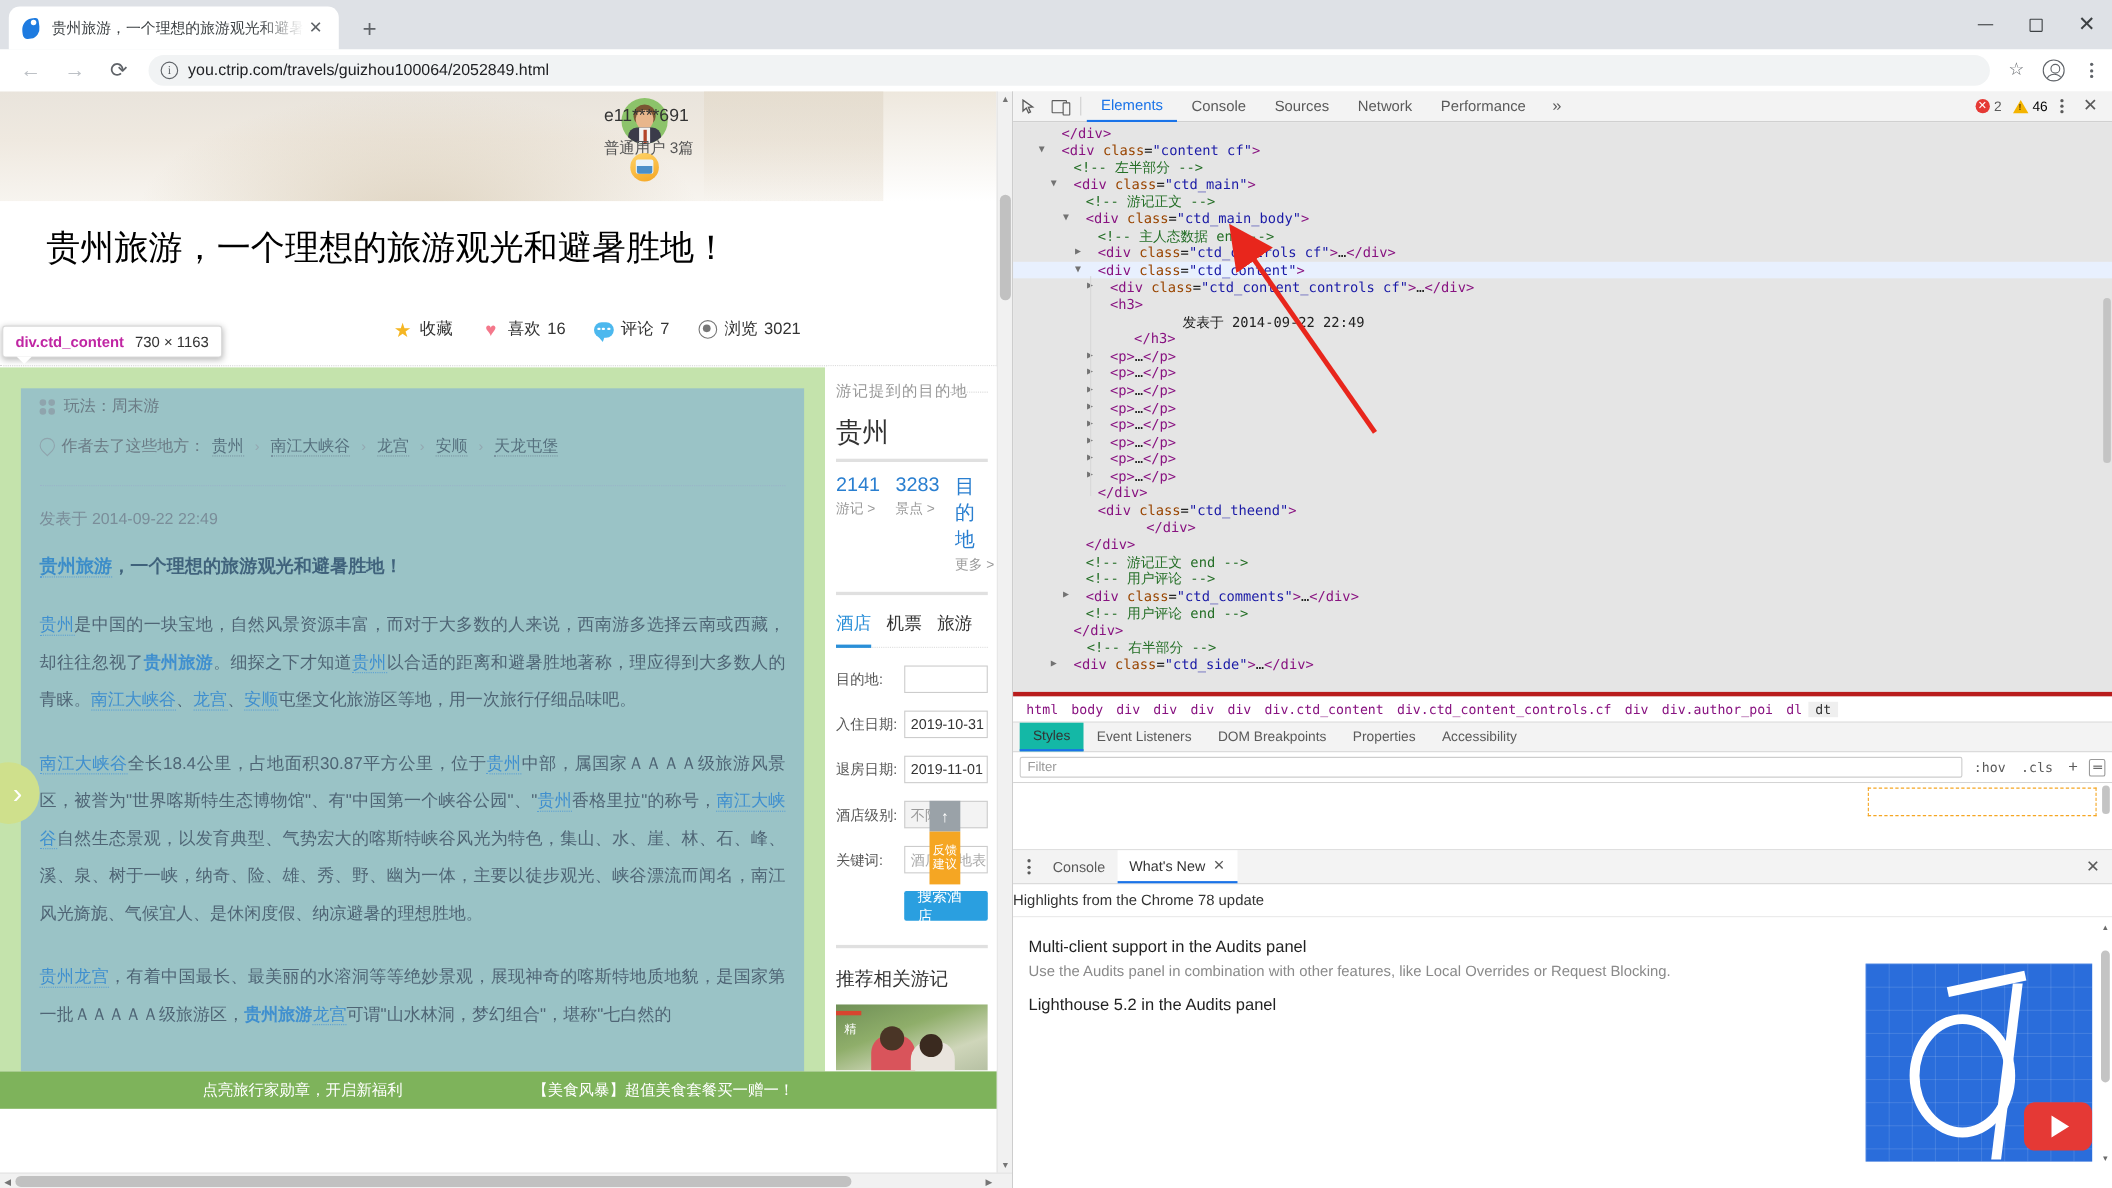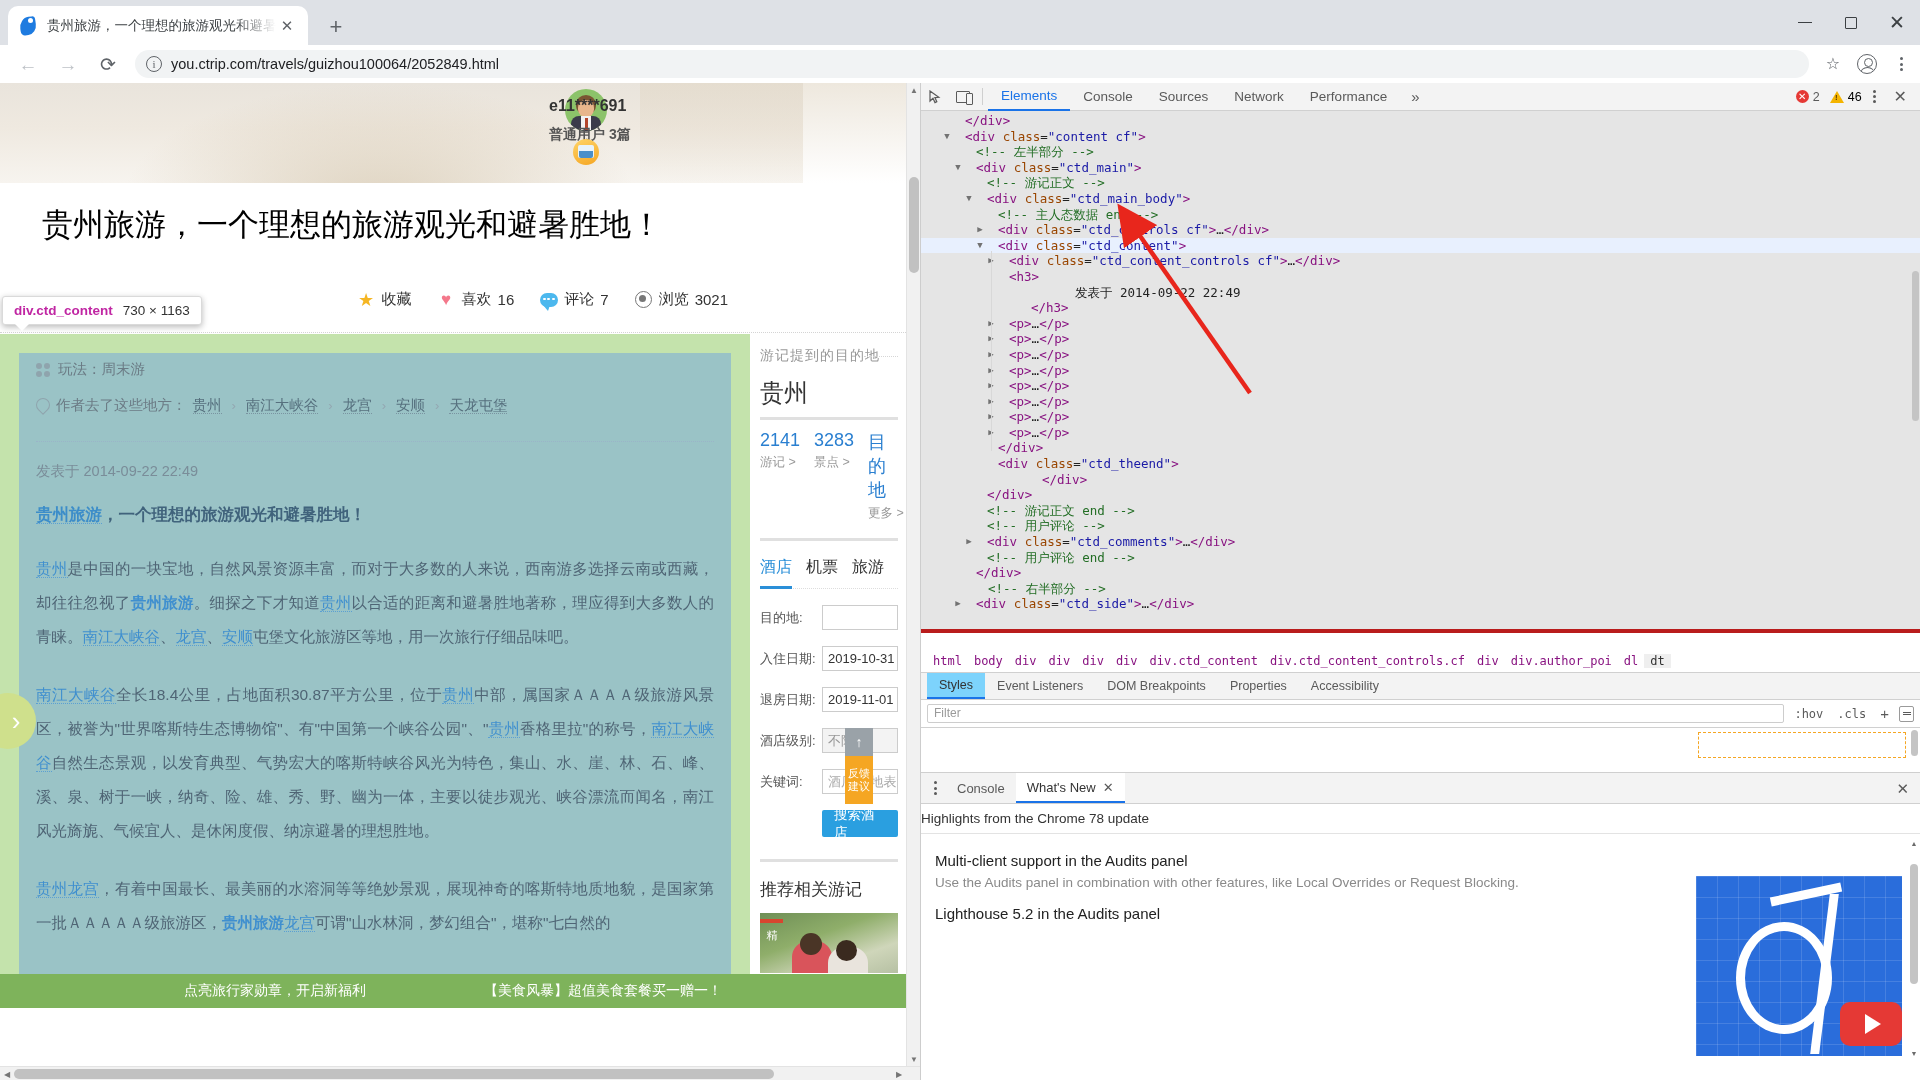--- a/index.html
+++ b/index.html
@@ -115,21 +115,20 @@
   .kebab i { display: block; width: 3px; height: 3px; border-radius: 50%; background: #5f6368; }
 
   
   .page {
     position: absolute; top: 83px; left: 0; width: 920px; height: 997px;
     background: #ffffff; overflow: hidden;
   }
   .page-hero {
     position: absolute; top: 0; left: 0; width: 803px; height: 100px;
     background: linear-gradient(180deg, #e9e4dc 0%, #efe9e0 45%, #f7f4ef 100%);
-    font-weight: bold;
   }
   .page-hero::before {
     content: ""; position: absolute; left: 120px; top: 0; width: 520px; height: 100%;
     background: radial-gradient(ellipse at 50% 120%, rgba(214,200,176,.75), rgba(240,235,226,0) 70%);
   }
   .page-hero::after {
     content: ""; position: absolute; left: 640px; top: 0; width: 266px; height: 100%;
     background: linear-gradient(180deg, rgba(226,216,199,.6), rgba(255,255,255,0));
   }
   .hero-author {
@@ -474,32 +473,32 @@
   .dom-scroll .thumb {
     position: absolute; right: 1px; top: 160px; width: 7px; height: 150px;
     background: #c4c4c4; border-radius: 4px;
   }
 
   
   .crumbs {
     flex: 0 0 24px; display: flex; align-items: center;
     font-size: 12px; background: #fff; border-bottom: 1px solid #d0d0d0;
     font-family: "DejaVu Sans Mono", "Liberation Mono", monospace;
-    padding-left: 6px; overflow: hidden; margin-top: 16px;
+    padding-left: 6px; overflow: hidden;
   }
   .crumb { padding: 0 6px; color: #881280; white-space: nowrap; }
   .crumb.active { background: #efefef; color: #333; }
 
   
   .styles-tabs {
     flex: 0 0 26px; display: flex; align-items: center;
     border-bottom: 1px solid #d0d0d0; background: #f3f3f3; padding-left: 6px;
   }
   .st-tab { padding: 0 12px; font-size: 12.5px; color: #5a5a5a; height: 26px; display: flex; align-items: center; }
-  .st-tab.active { color: #333; background: #7dd3fc; border-bottom: 2px solid #1a73e8; }
+  .st-tab.active { color: #333; background: #14b8a6; border-bottom: 2px solid #1a73e8; }
 
   .styles-filter {
     flex: 0 0 28px; display: flex; align-items: center; gap: 6px;
     border-bottom: 1px solid #d0d0d0; background: #fff; padding: 0 6px;
   }
   .filter-inp {
     flex: 1 1 auto; height: 19px; border: 1px solid #cdcdcd; border-radius: 2px;
     font-size: 12px; color: #9a9a9a; padding: 0 6px; line-height: 17px;
   }
   .hov-btn { font-size: 12px; color: #5a5a5a; padding: 0 4px; font-family: "DejaVu Sans Mono", monospace; }

